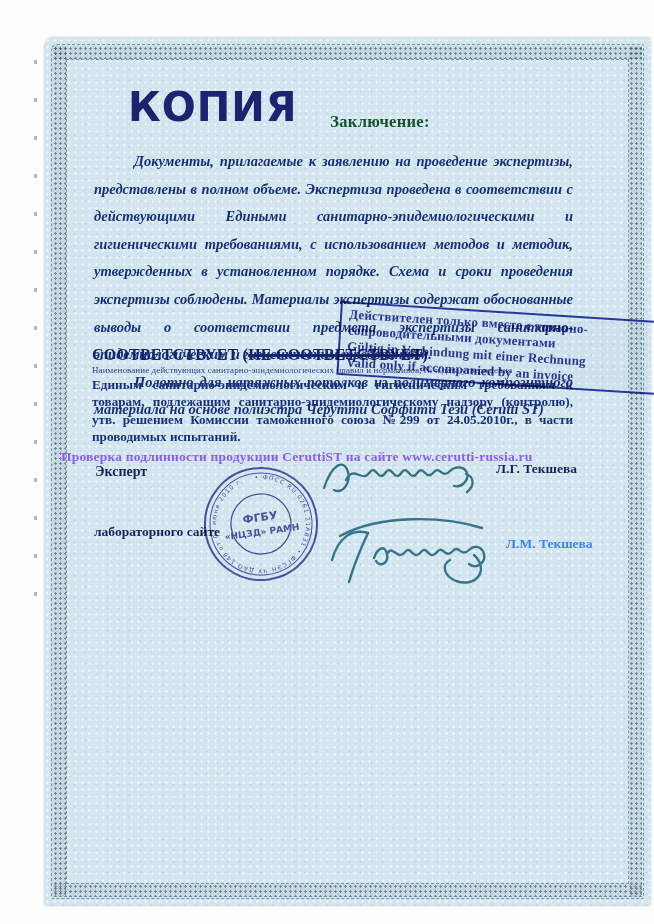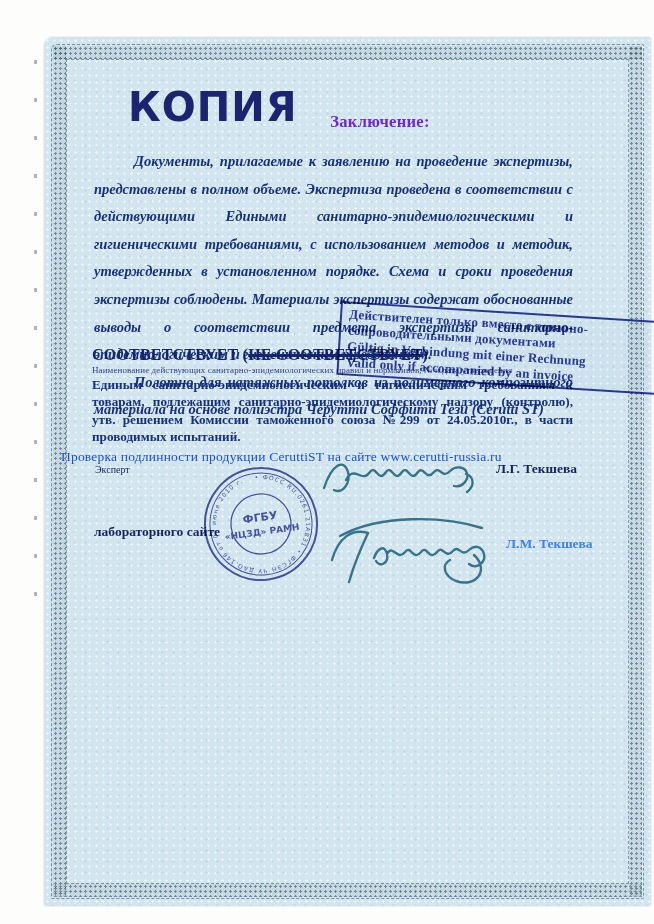--- a/index.html
+++ b/index.html
@@ -23,38 +23,38 @@
   .band-top{left:9px;right:9px;top:9px;height:13px;}
   .band-bottom{left:9px;right:9px;bottom:9px;height:13px;}
   .band-left{left:9px;top:9px;bottom:9px;width:13px;}
   .band-right{right:9px;top:9px;bottom:9px;width:13px;}
   .edge-ticks{position:absolute;left:34px;top:60px;width:3px;height:560px;
         background:repeating-linear-gradient(to bottom, rgba(50,80,100,.40) 0 4px, transparent 4px 38px);}
 
   .kopia{position:absolute;left:80px;top:84px;font-family:"DejaVu Sans", sans-serif;
          font-weight:700;font-size:40px;letter-spacing:1px;color:#1c2370;margin-left:48px;}
   .heading{position:absolute;left:230px;top:112px;width:300px;text-align:center;
-         font-weight:700;font-size:16.5px;color:#6d28d9;letter-spacing:.3px;}
+         font-weight:700;font-size:16.5px;color:#14532d;letter-spacing:.3px;}
 
   .body-text{position:absolute;left:94px;top:148px;width:479px;color:#17307a;
          font-style:italic;font-weight:700;font-size:14.5px;line-height:27.6px;
          text-align:justify;}
   .body-text p{margin:0;text-indent:40px;}
 
   .verdict{position:absolute;left:92px;top:346px;font-weight:700;font-size:16px;
          color:#16246e;letter-spacing:.2px;white-space:nowrap;}
   .struck{text-decoration:line-through;text-decoration-thickness:2.5px;}
   .caption-small{position:absolute;left:92px;top:365px;width:430px;font-size:9px;
          color:#2c3c8c;letter-spacing:.1px;white-space:nowrap;overflow:hidden;}
   .para-bold{position:absolute;left:92px;top:376px;width:481px;font-weight:700;
          font-size:13.2px;line-height:17.4px;text-align:justify;color:#17307a;}
 
-  .verify-line{position:absolute;left:61px;top:449px;font-weight:400;font-size:13.5px;
-         color:#1d4ed8;letter-spacing:.2px;white-space:nowrap;}
-  .role-expert{position:absolute;left:95px;top:464px;font-weight:400;font-size:10px;color:#17235f;}
+  .verify-line{position:absolute;left:61px;top:449px;font-weight:700;font-size:13.5px;
+         color:#8b5cf6;letter-spacing:.2px;white-space:nowrap;}
+  .role-expert{position:absolute;left:95px;top:464px;font-weight:700;font-size:14px;color:#17235f;}
   .name-expert{position:absolute;left:496px;top:461px;font-weight:700;font-size:13.5px;color:#17235f;}
   .role-head{position:absolute;left:94px;top:522px;font-weight:700;font-size:13.5px;
          line-height:19px;color:#17235f;}
   .name-head{position:absolute;left:506px;top:536px;font-weight:700;font-size:13.5px;color:#3b82f6;}
 
   .overlay-stamp{position:absolute;left:341px;top:301px;width:303px;
          border:2.5px solid #2e3da0;padding:3px 7px 4px 7px;
          transform:rotate(3.6deg);transform-origin:left top;
          color:#2e3da0;font-weight:700;font-size:13px;line-height:1.22;
          letter-spacing:.2px;mix-blend-mode:multiply;background:rgba(215,230,240,.15);}

